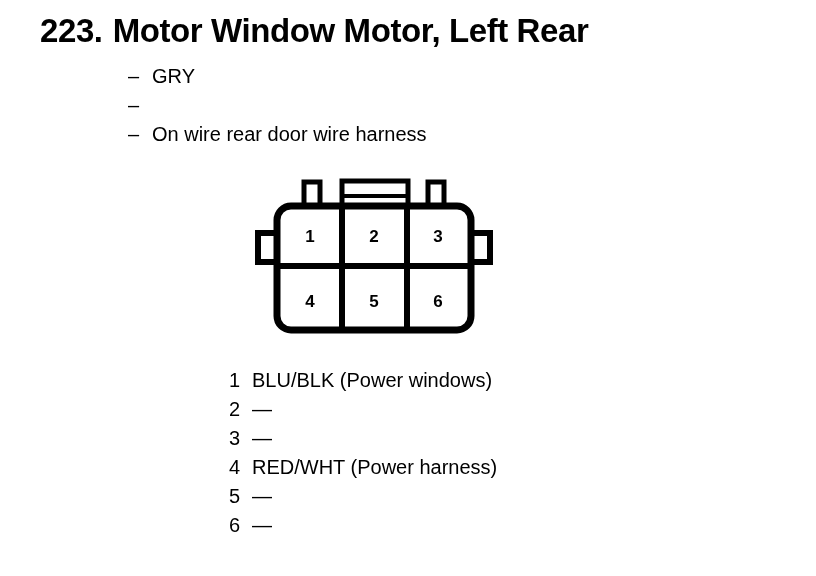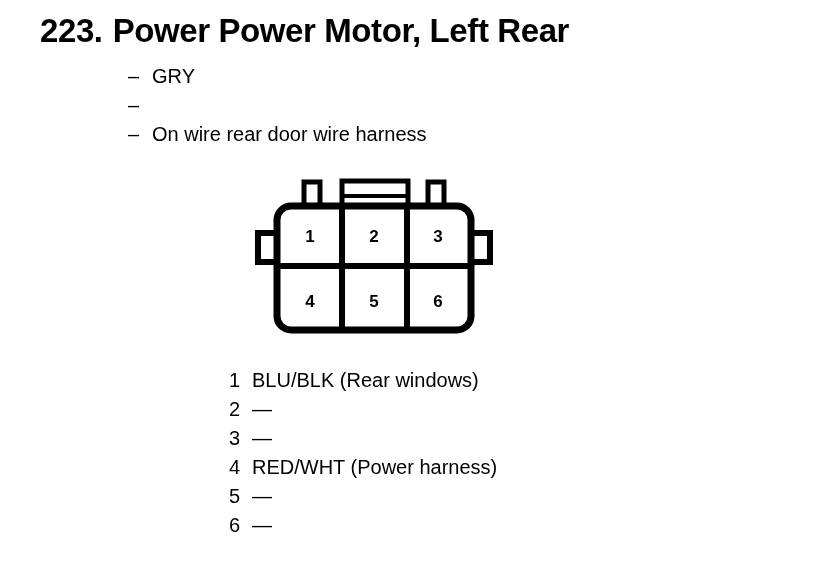--- a/index.html
+++ b/index.html
@@ -105,21 +105,21 @@
     flex: 0 0 auto;
   }
   .pin-row-desc.empty-pin {
     font-size: 20px;
   }
 </style>
 </head>
 <body>
 
 <div id="page-title">
-  <span id="title-number">223.</span><span id="title-text">Power Power Motor, Left Rear</span>
+  <span id="title-number">223.</span><span id="title-text">Motor Window Motor, Left Rear</span>
 </div>
 
 <div id="attribute-list">
   <div class="attribute-row">
     <span class="attribute-dash">–</span>
     <span class="attribute-label">GRY</span>
   </div>
   <div class="attribute-row">
     <span class="attribute-dash">–</span>
   </div>
@@ -155,21 +155,21 @@
     <text class="pin-number-text" x="190" y="66" text-anchor="middle">3</text>
     <text class="pin-number-text" x="62" y="131" text-anchor="middle">4</text>
     <text class="pin-number-text" x="126" y="131" text-anchor="middle">5</text>
     <text class="pin-number-text" x="190" y="131" text-anchor="middle">6</text>
   </svg>
 </div>
 
 <div id="pin-list">
   <div class="pin-row">
     <span class="pin-row-number">1</span>
-    <span class="pin-row-desc">BLU/BLK (Rear windows)</span>
+    <span class="pin-row-desc">BLU/BLK (Power windows)</span>
   </div>
   <div class="pin-row">
     <span class="pin-row-number">2</span>
     <span class="pin-row-desc empty-pin">—</span>
   </div>
   <div class="pin-row">
     <span class="pin-row-number">3</span>
     <span class="pin-row-desc empty-pin">—</span>
   </div>
   <div class="pin-row">

